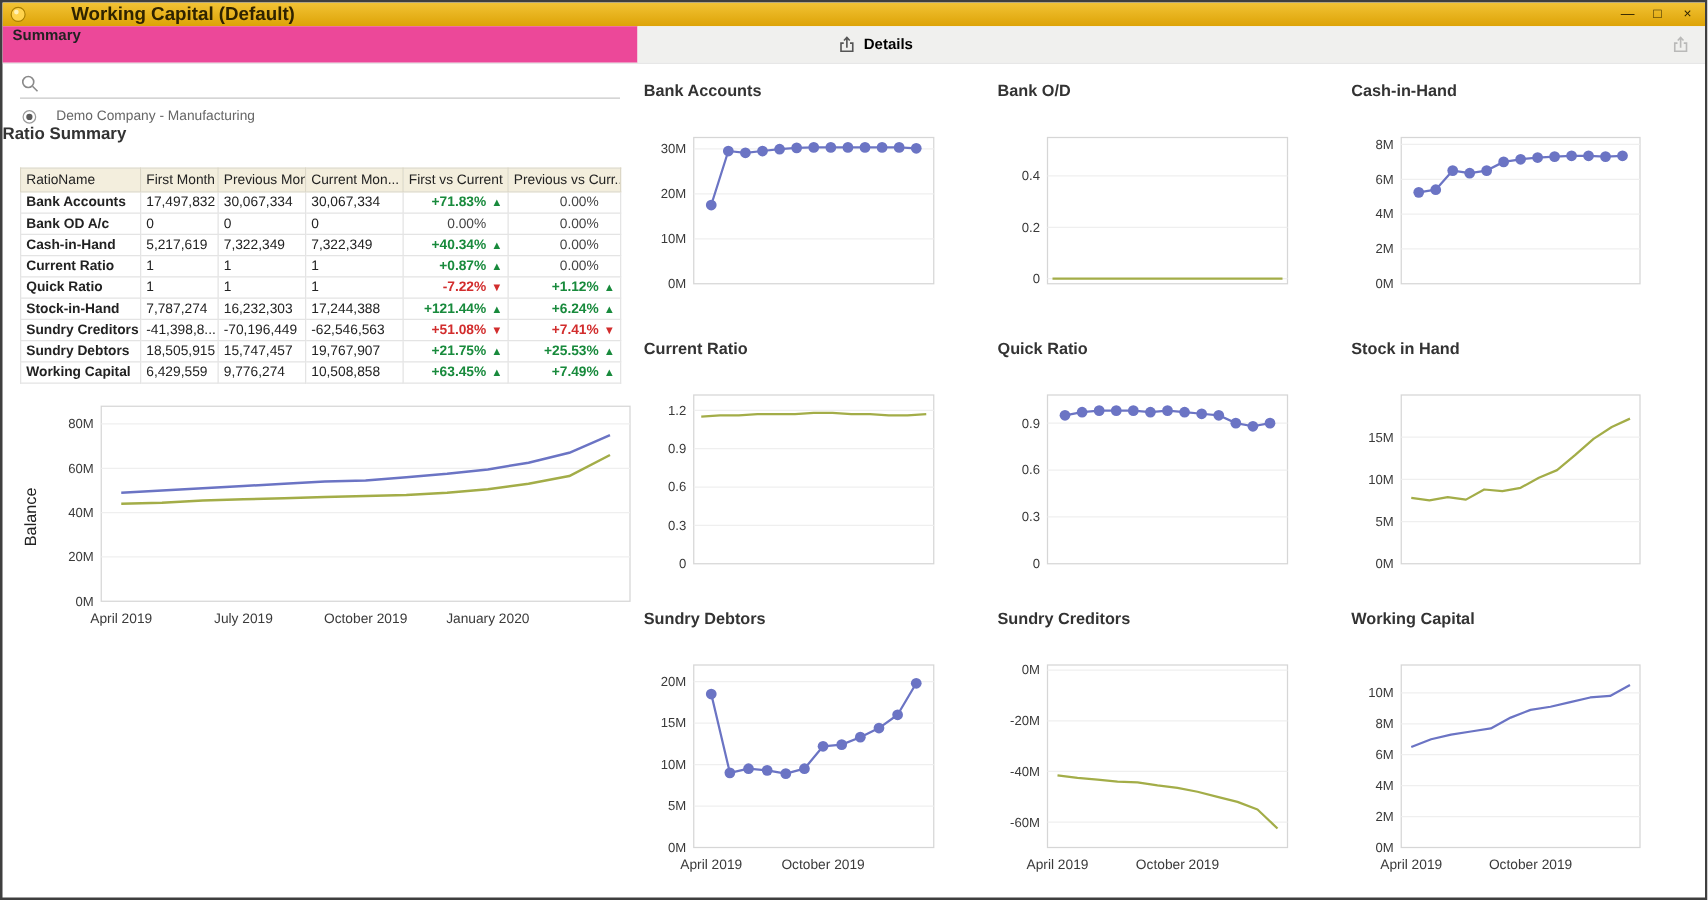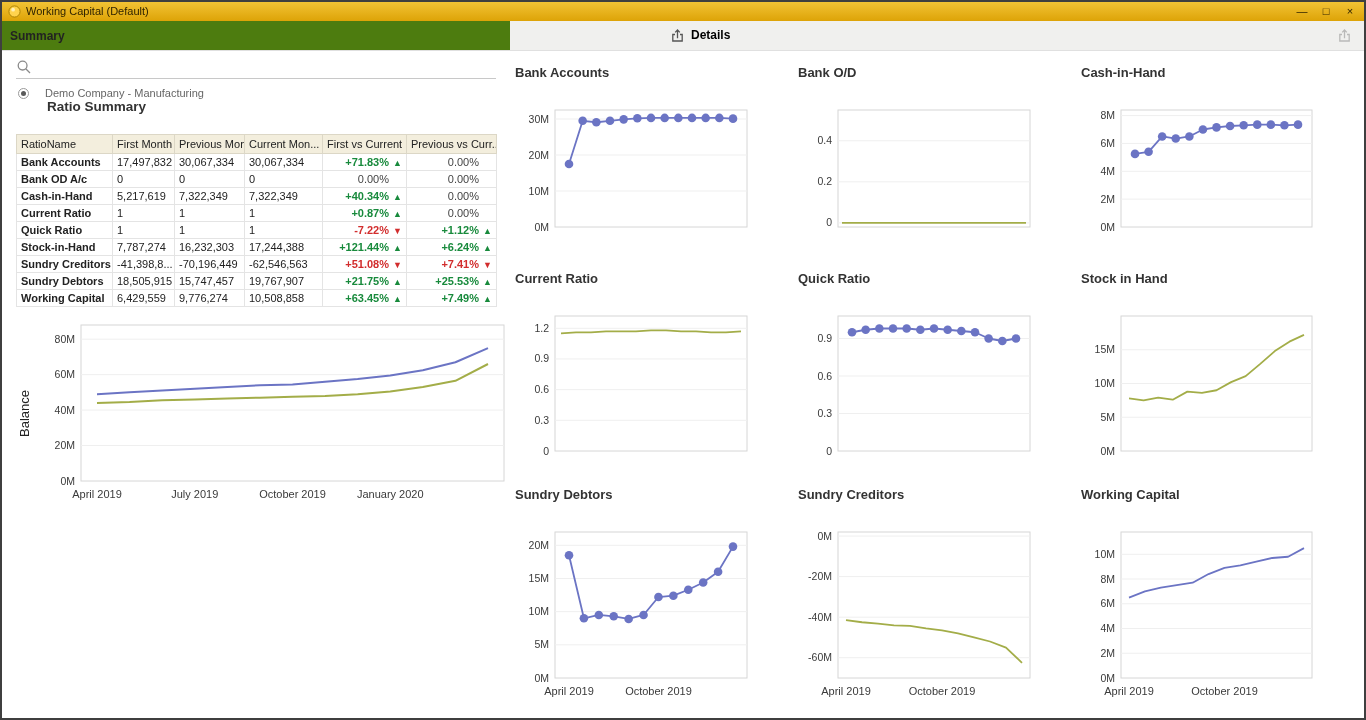--- a/index.html
+++ b/index.html
@@ -8,46 +8,46 @@
     width:1366px; height:720px; border:2px solid #3f3f3f; background:#fff;
     font-family:"Liberation Sans", sans-serif; display:flex; flex-direction:column;
     position:relative; overflow:hidden;
   }
   
   .titlebar {
     height:19px; flex-shrink:0; display:flex; align-items:center;
     background:linear-gradient(#f2c335,#dda307); padding:0 2px 0 6px;
   }
   .app-icon { width:13px; height:13px; margin-right:5px; flex-shrink:0; }
-  .win-title { flex:1; font-size:11px; font-weight:normal; color:#2f2300; line-height:19px; }
+  .win-title { flex:1; font-size:15px; font-weight:bold; color:#2f2300; line-height:19px;margin-left:31px; }
   .win-btn { width:24px; text-align:center; font-size:11px; color:#2f2300; line-height:19px; cursor:default; }
   
   .tabstrip { height:30px; flex-shrink:0; display:flex; border-bottom:1px solid #e0e0e0; }
   .tab-left {
-    width:508px; flex-shrink:0; background:#4d7c0f; display:flex; align-items:center;
+    width:508px; flex-shrink:0; background:#ec4899; display:flex; align-items:flex-start;
     padding-left:8px; font-size:12px; font-weight:bold; color:#222;
   }
   .tab-right { flex:1; background:#f0f0ee; display:flex; align-items:center; }
   .details-group { display:flex; align-items:flex-start; gap:6px; margin-left:160px; font-size:12px; font-weight:bold; color:#000000; cursor:default; }
   .export-faded { margin-left:auto; margin-right:12px; opacity:0.35; }
   
   .content { flex:1; display:flex; overflow:hidden; }
   .left-panel { width:508px; flex-shrink:0; }
   .right-panel { flex:1; padding:0 46px 0 5px; overflow:hidden; }
   .right-grid { display:grid; grid-template-columns:repeat(3,1fr); column-gap:45px; }
   
   .search-row { margin:8px 14px 0 14px; display:flex; align-items:center; border-bottom:1px solid #c8c8c8; padding-bottom:3px; }
   .search-row input { flex:1; border:0; outline:0; background:transparent; font-family:inherit; font-size:12px; color:#333; padding:2px 0; }
   .search-row input::placeholder { color:#9b9b9b; }
   .company-row { margin:8px 0 0 16px; display:flex; align-items:center; gap:16px; cursor:default; }
   .radio { width:11px; height:11px; border-radius:50%; border:1px solid #9a9a9a; background:#fff; position:relative; flex-shrink:0; }
   .radio::after { content:''; position:absolute; left:2px; top:2px; width:5px; height:5px; border-radius:50%; background:#5a5a5a; }
   .company-label { font-size:11px; color:#666; }
   h3.section-title { margin:0; font-size:13.5px; line-height:15px; font-weight:bold; color:#333; }
-  .ratio-title { margin:103px 0 0 28px;padding-left:45px; }
+  .ratio-title { margin:103px 0 0 28px; }
   
   table.ratio-table { margin:20px 0 0 14px; width:480px; border-collapse:collapse; table-layout:fixed; font-size:11px; }
   .ratio-table th {
     background:#f3eedd; border:1px solid #dcd7c6; font-weight:normal; color:#222;
     text-align:left; padding:3px 4px; white-space:nowrap; overflow:hidden;
   }
   .ratio-table td { border:1px solid #e4e4e4; padding:2px 4px; white-space:nowrap; overflow:hidden; color:#222; }
   .ratio-table td.name { font-weight:bold; }
   .ratio-table td.num { text-align:left; }
   .ratio-table td.pct { text-align:right; }

